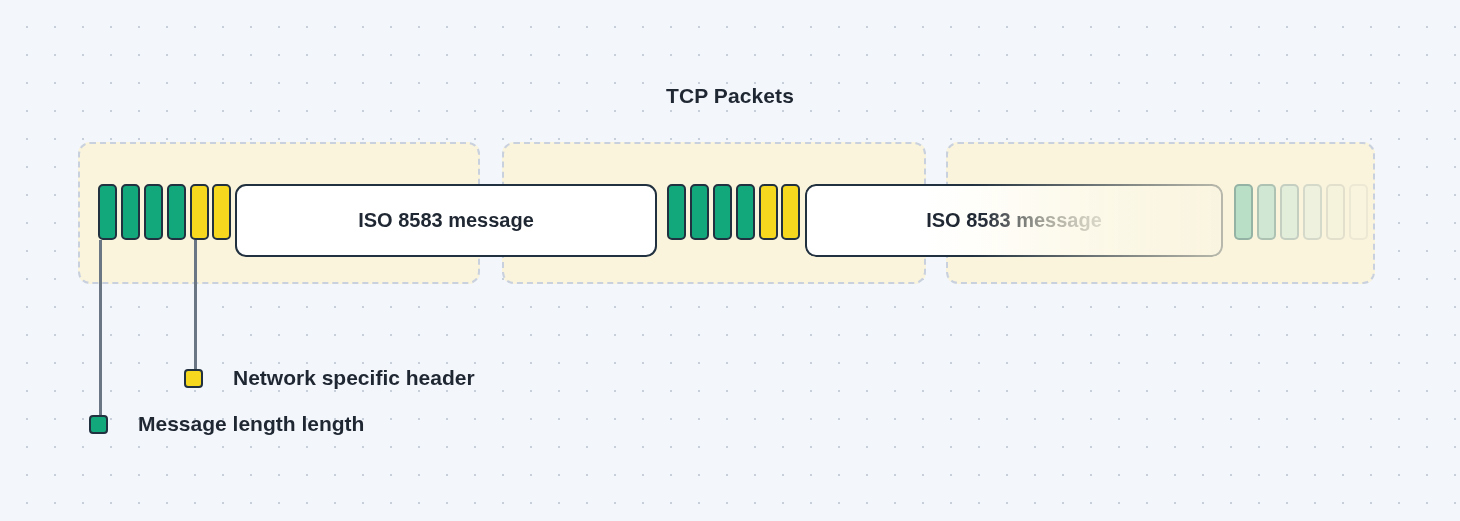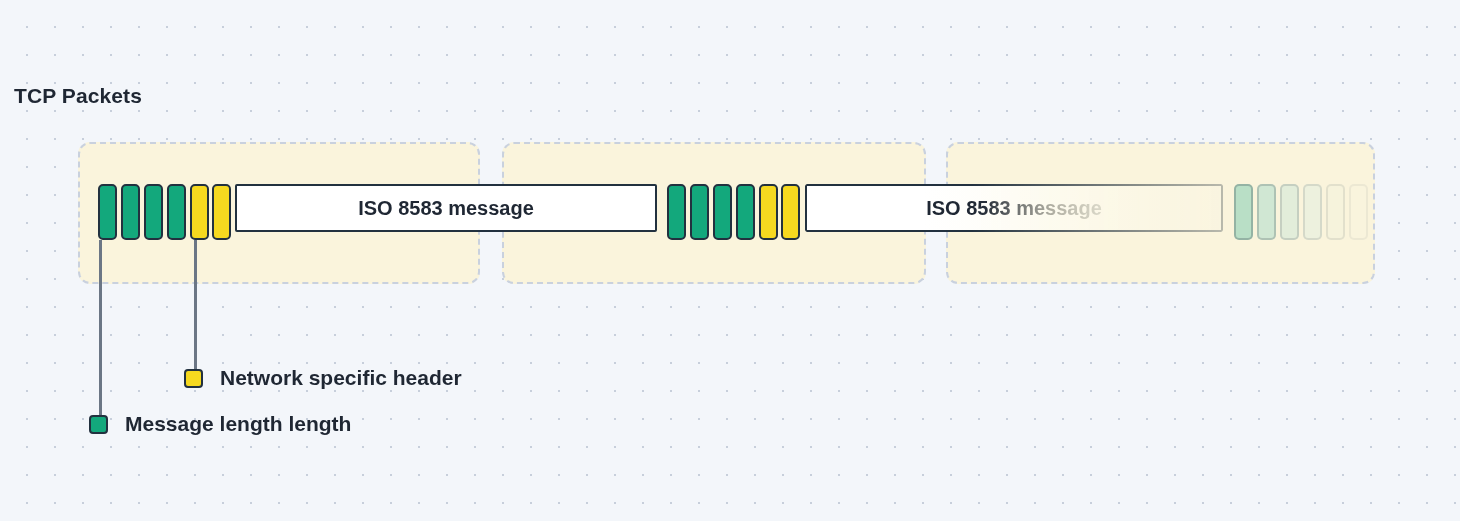--- a/index.html
+++ b/index.html
@@ -16,25 +16,25 @@
     background-position: 13px 13px;
     position: relative;
   }
 
   
   .title {
     position: absolute;
     top: 84px;
     left: 0;
     width: 1460px;
+    text-align: center;
     font-size: 21px;
     font-weight: 700;
     color: #1f2733;
     letter-spacing: 0.1px;
-    padding-left: 14px;
   }
 
   
   .packets-row {
     position: absolute;
     top: 142px;
     left: 78px;
     width: 1297px;
     height: 142px;
   }
@@ -65,23 +65,23 @@
     height: 56px;
     border: 2.4px solid #22313f;
     border-radius: 5px;
   }
   .bar.green  { background: #13a87c; }
   .bar.yellow { background: #f6d91f; }
 
   .msgbox {
     position: absolute;
     top: 0;
-    height: 48px;
+    height: 73px;
     border: 2.4px solid #22313f;
-    border-radius: 2px;
+    border-radius: 11px;
     background: #ffffff;
     display: flex;
     align-items: center;
     justify-content: center;
     font-size: 20px;
     font-weight: 700;
     color: #1f2733;
   }
   .msgbox.m1 { left: 235px; width: 422px; }
 
@@ -117,20 +117,21 @@
     background: #6b7685;
   }
   .connector.c-green  { left: 99px;  top: 240px; height: 183px; }
   .connector.c-yellow { left: 194px; top: 240px; height: 137px; }
 
   
   .legend-item {
     position: absolute;
     display: flex;
     align-items: center;
+    gap: 13px;
   }
   .legend-item.l-network { left: 184px; top: 366px; }
   .legend-item.l-length  { left: 89px;  top: 412px; }
 
   .swatch {
     width: 19px;
     height: 19px;
     border: 2.4px solid #22313f;
     border-radius: 4px;
     flex: none;

